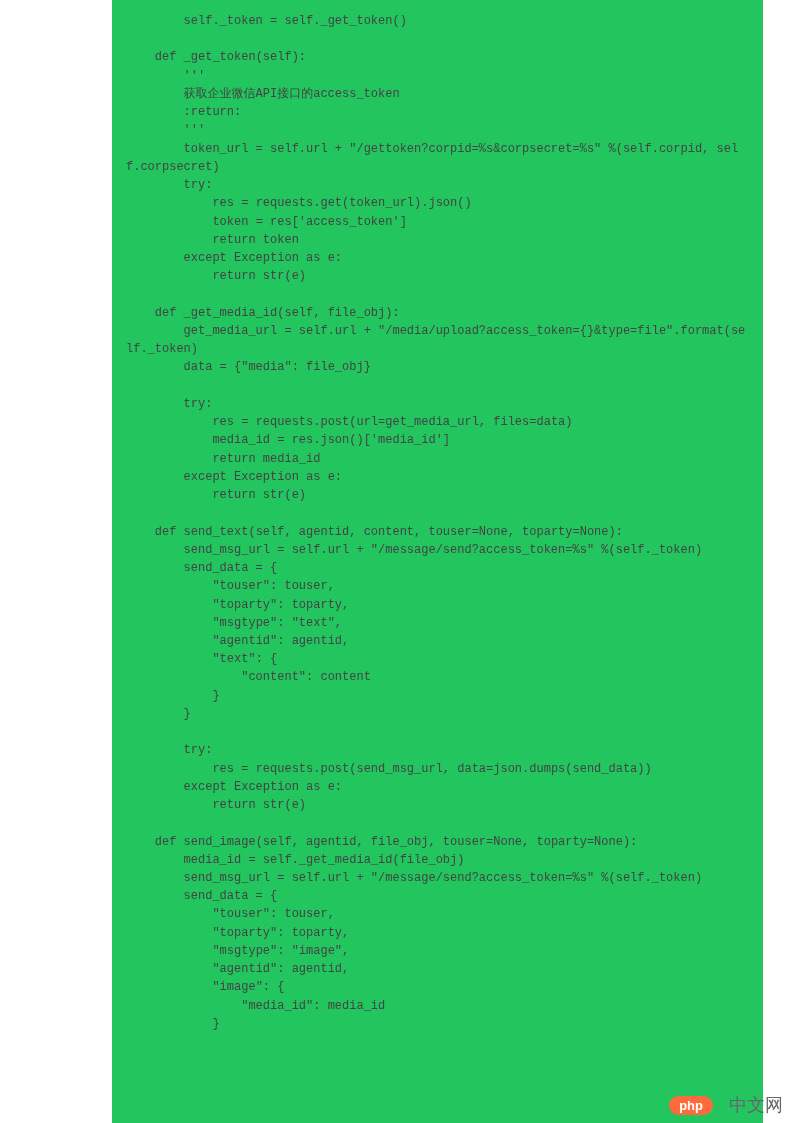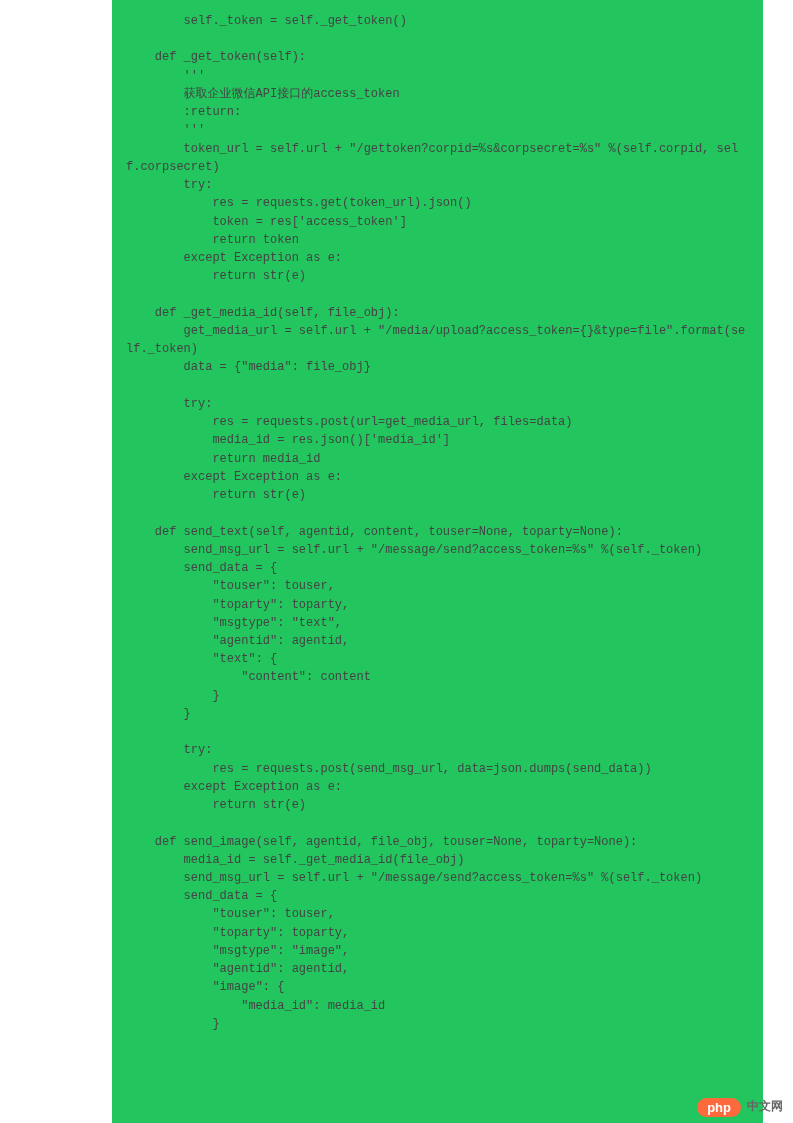--- a/index.html
+++ b/index.html
@@ -21,36 +21,36 @@
     color: #444;
     white-space: pre-wrap;
     word-break: break-all;
     min-height: 1123px;
   }
   .watermark {
     position: absolute;
     bottom: 6px;
     right: 10px;
     display: flex;
-    align-items: flex-start;
-    gap: 6px;
+    align-items: center;
+    gap: 16px;
     font-size: 14px;
     color: #555;
     font-weight: 400;
   }
   .php-badge {
     background: #ff6a3d;
     border-radius: 12px;
     padding: 2px 10px;
     color: #fff;
     font-weight: 700;
     font-size: 13px;
     font-family: Arial, sans-serif;
   }
-  .wm-text { font-size: 12px; color: #666; font-weight: bold; }
+  .wm-text { font-size: 18px; color: #666; }
 </style>
 </head>
 <body>
 
 <pre class="code-block">        self._token = self._get_token()
 
     def _get_token(self):
         '''
         获取企业微信API接口的access_token
         :return:

